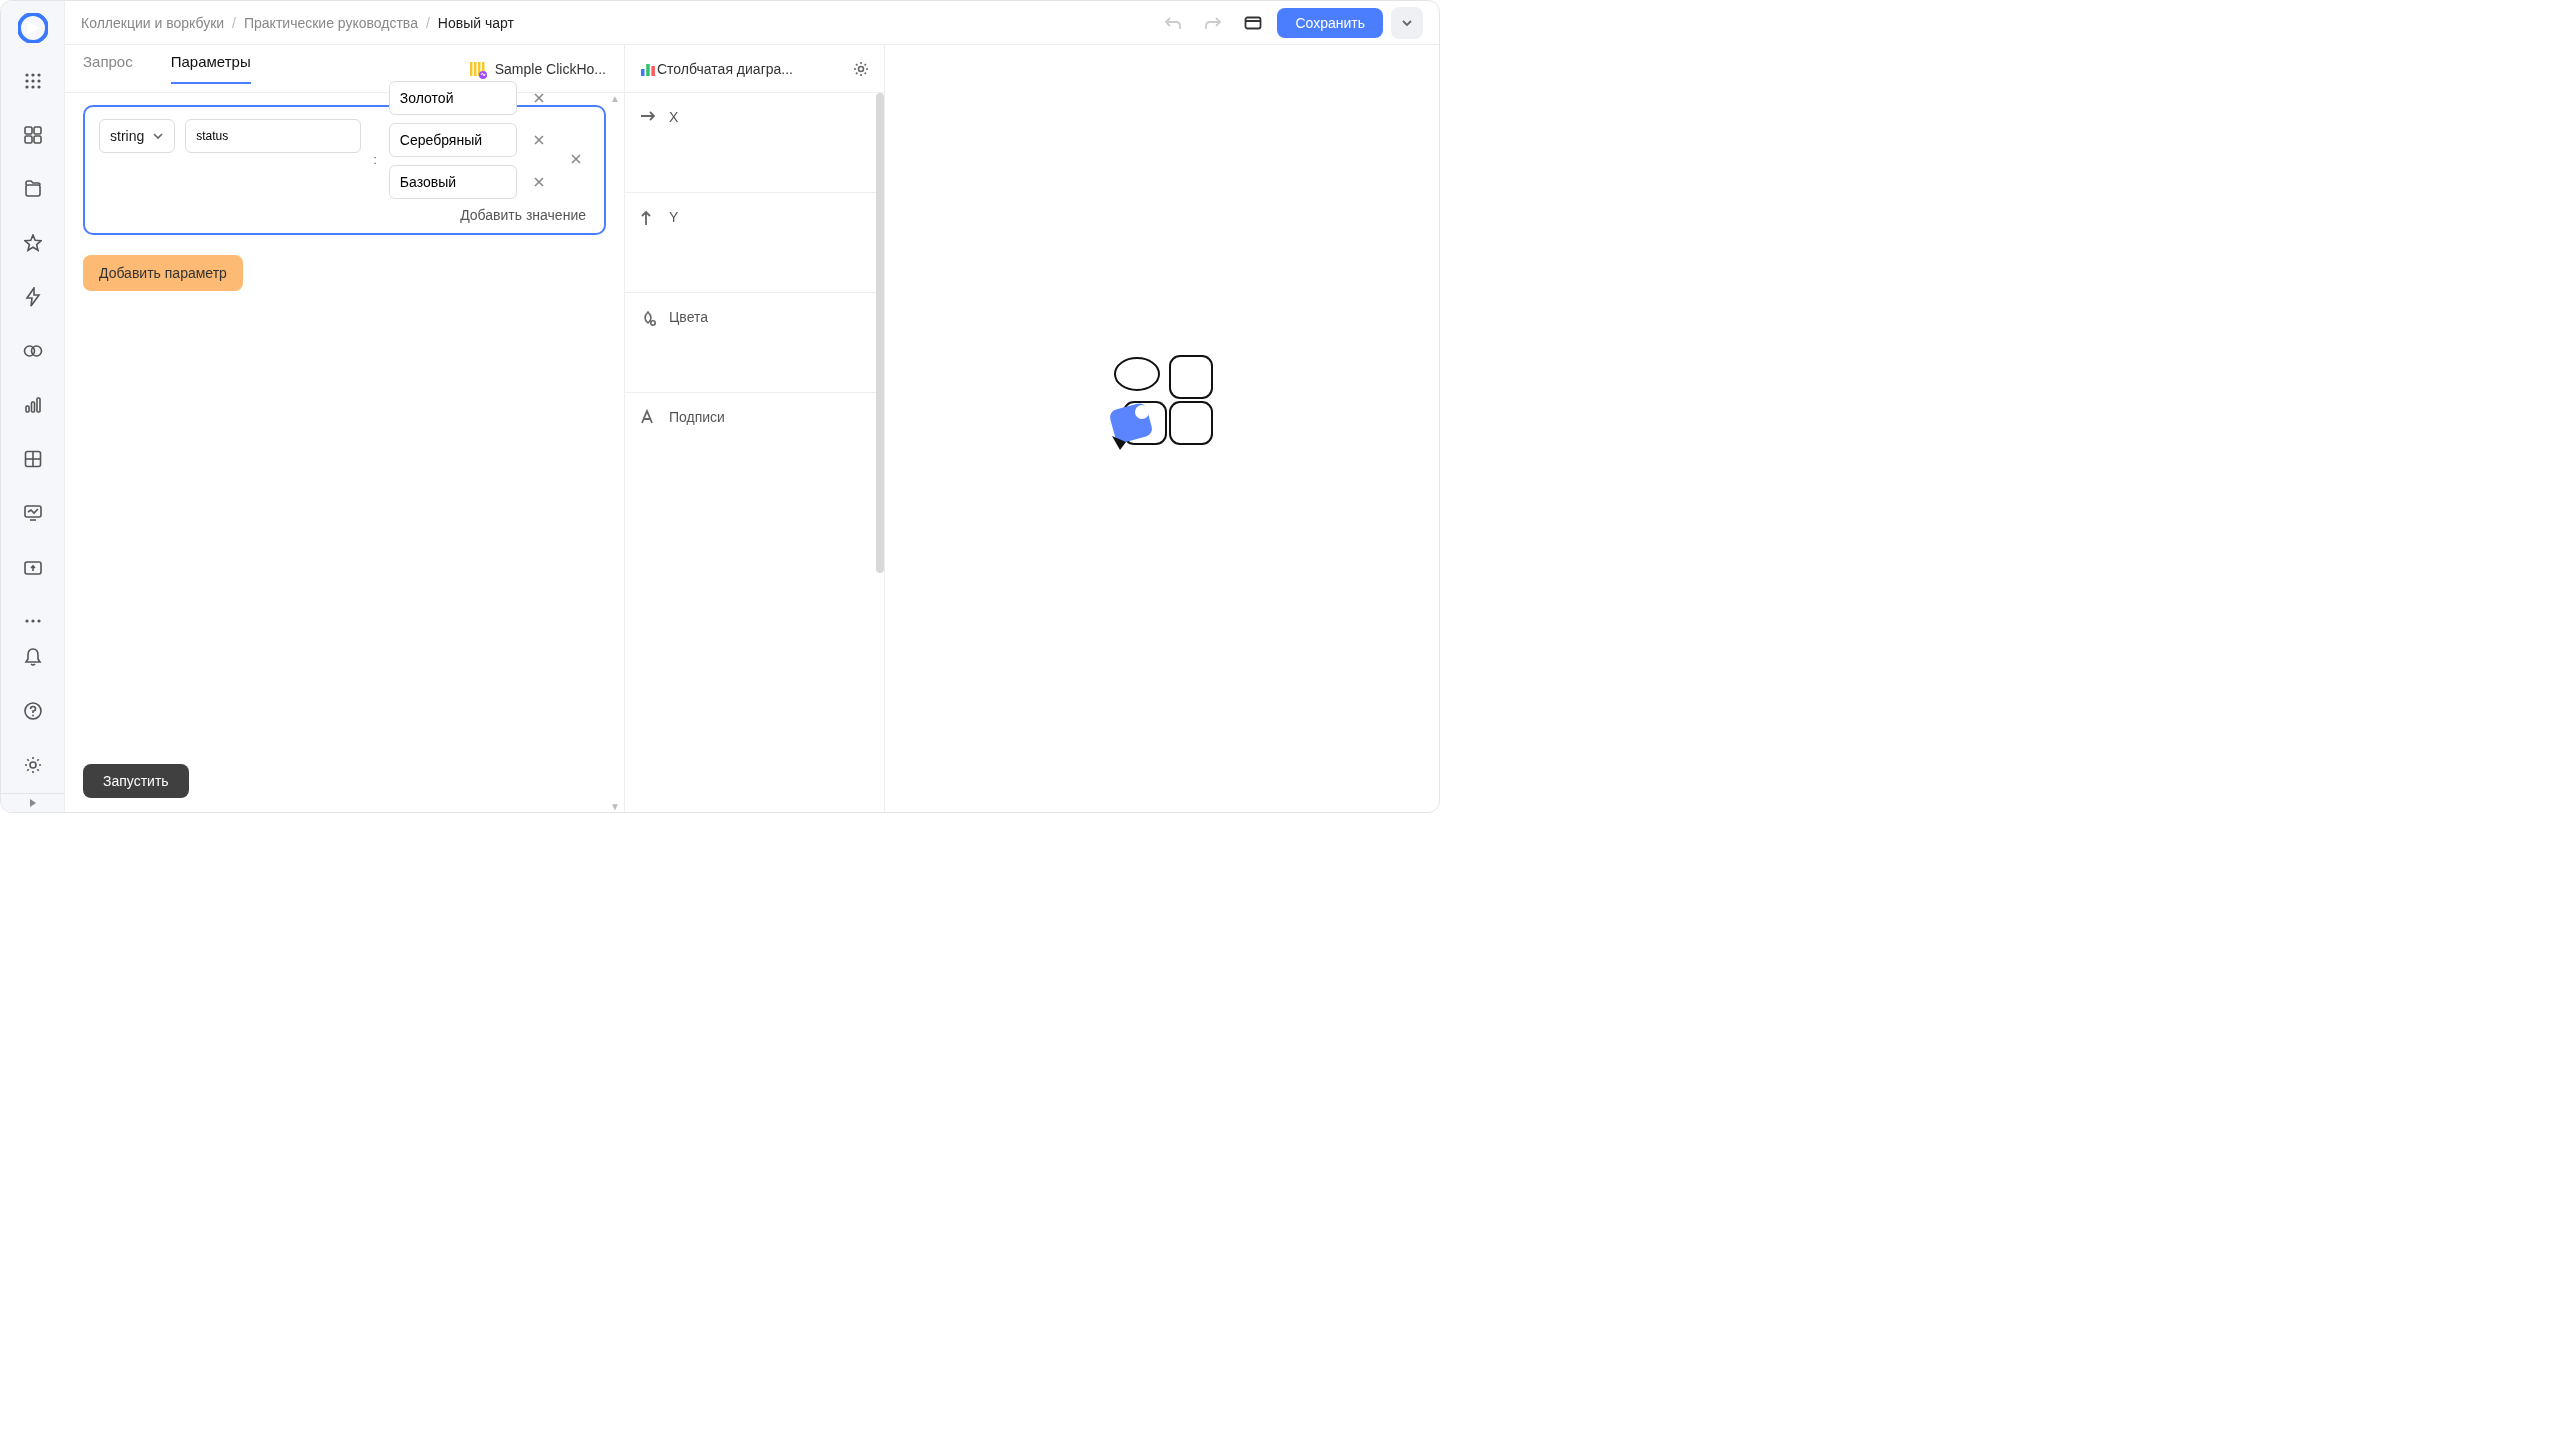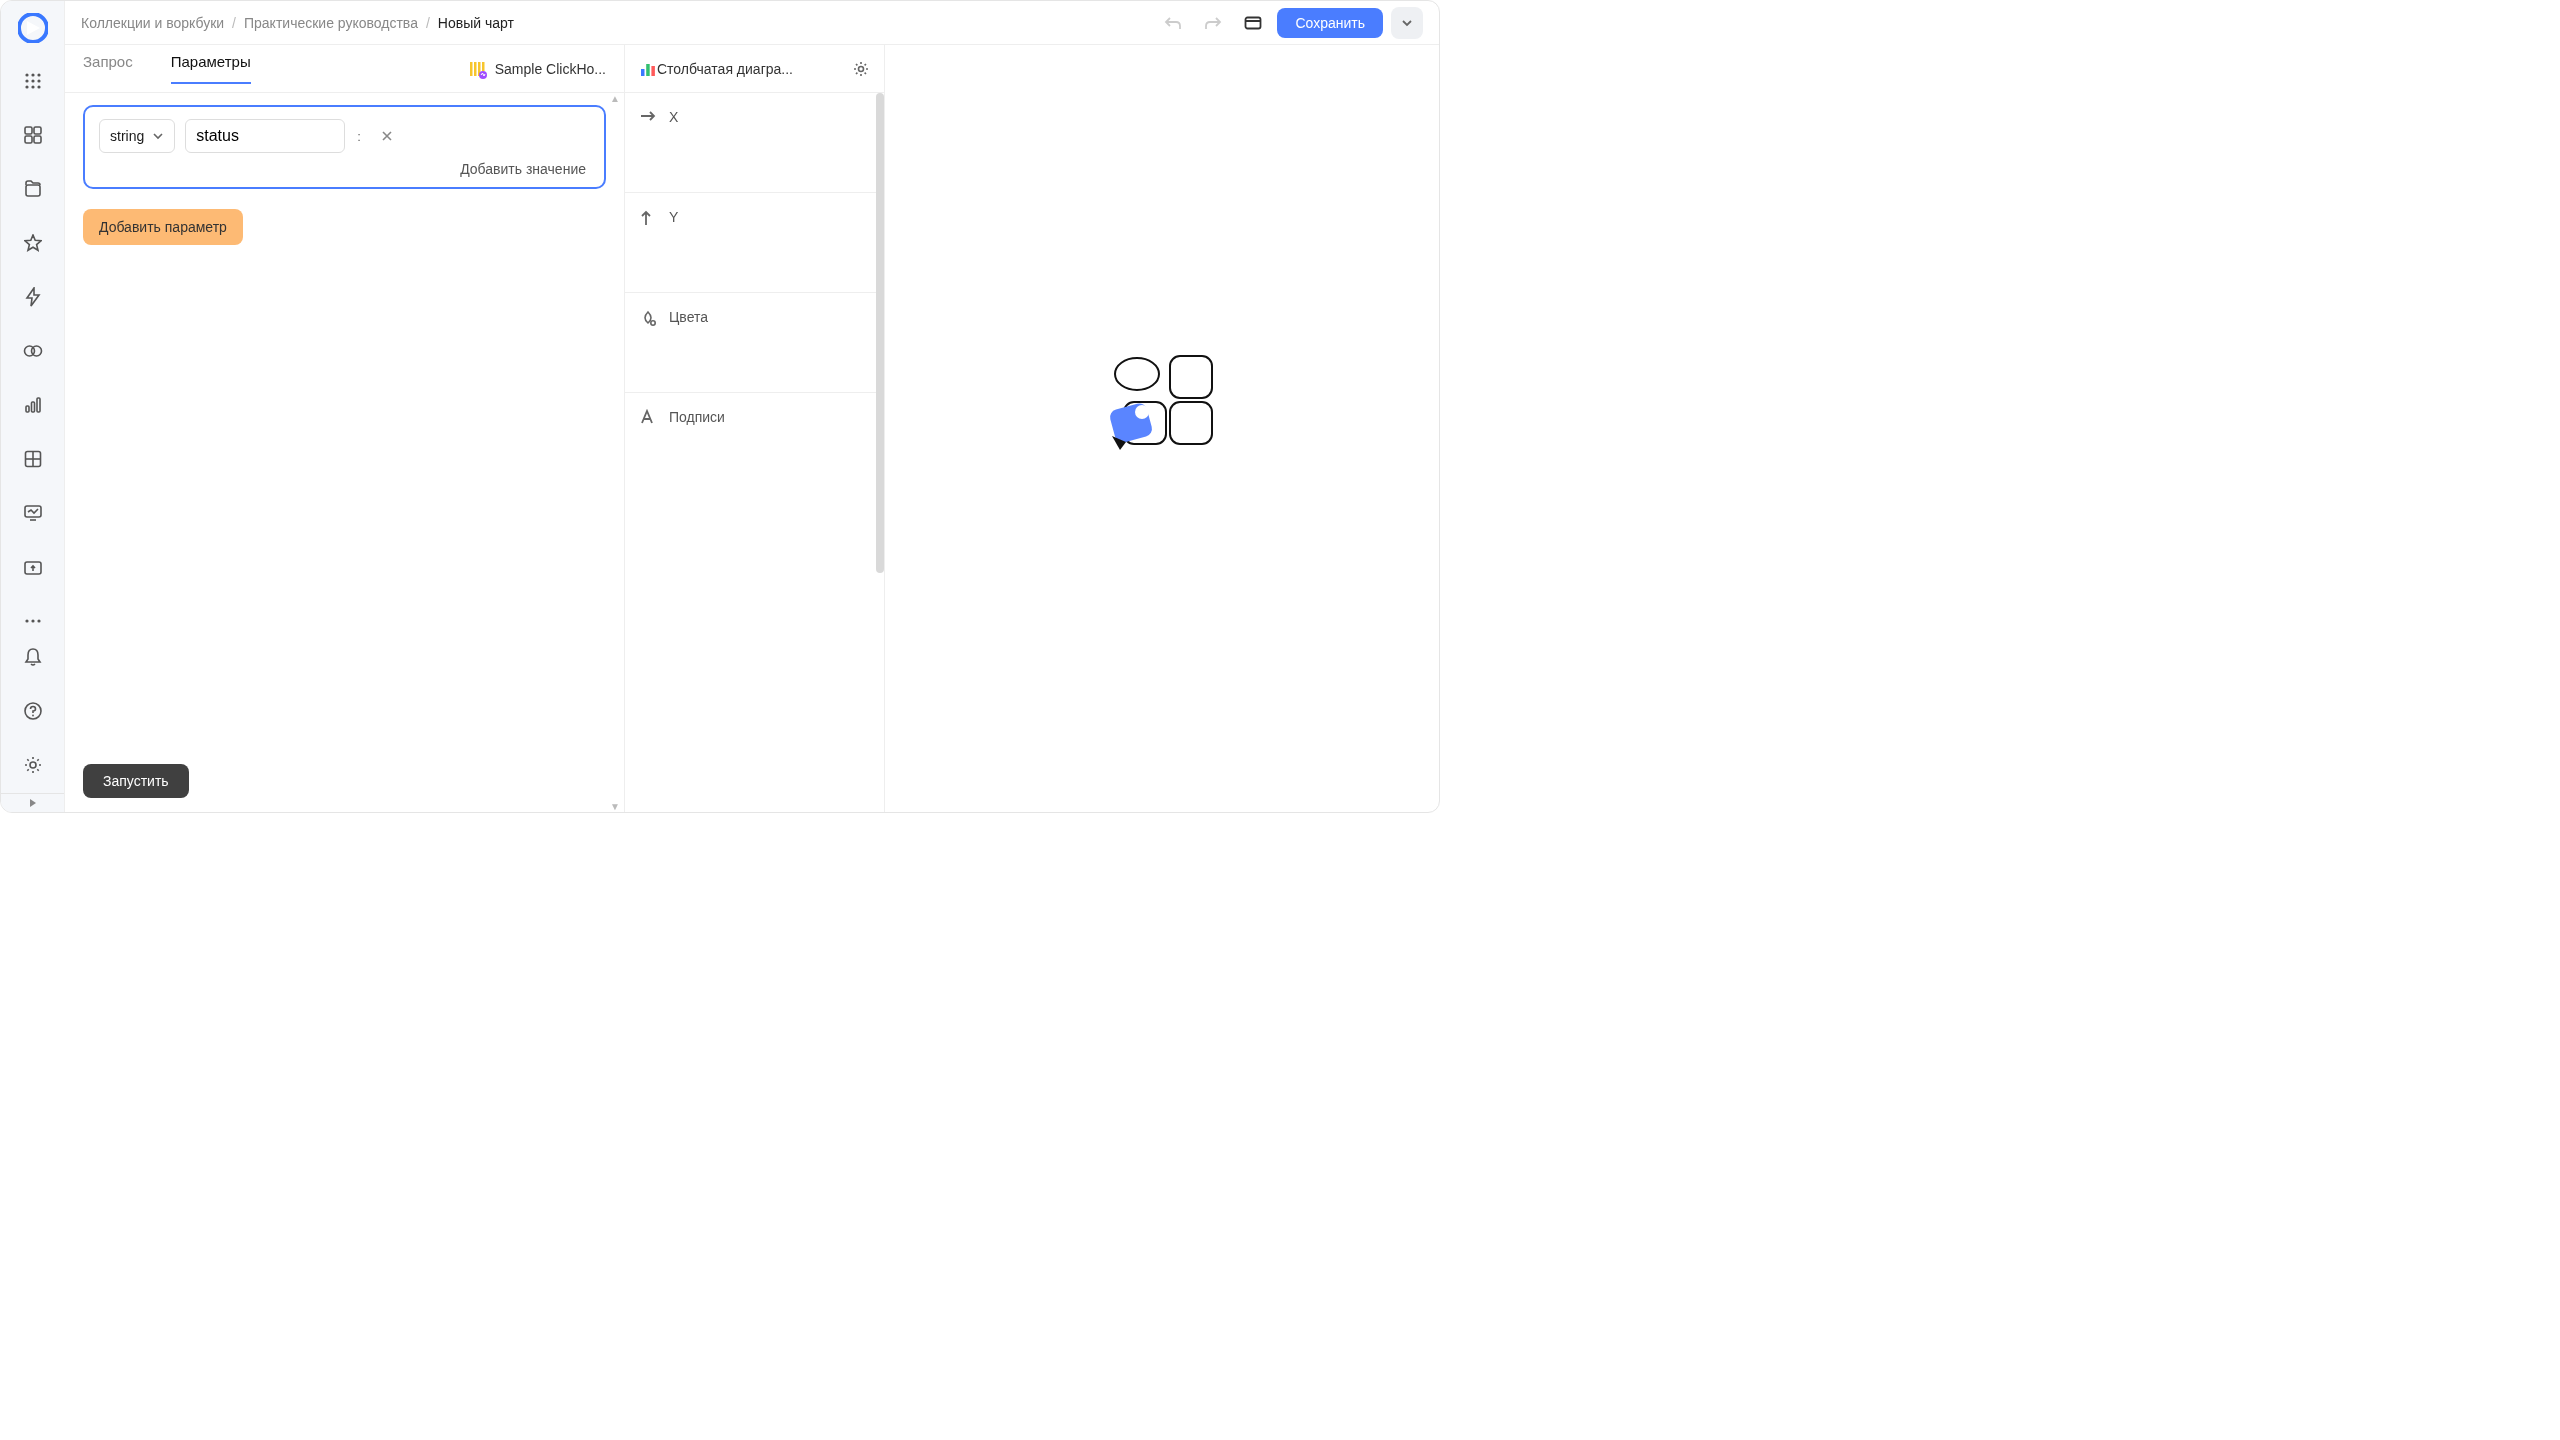--- a/index.html
+++ b/index.html
@@ -102,22 +102,22 @@
     }
     .param-row { display:flex; align-items:flex-start; gap:10px; }
     .type-select {
       display:flex;align-items:center; gap:8px;
       border:1px solid #ddd; border-radius:6px;
       padding: 6px 10px; font-size:14px; cursor:pointer;
       height:34px;
     }
     .name-input {
       border:1px solid #ddd; border-radius:6px;
-      padding: 6px 10px; font-size:16px;
-      height:34px; width: 160px;
+      padding: 6px 10px; font-size:12px;
+      height:34px; width: 176px;
     }
     .colon { align-self:center; color:#666; padding: 0 2px;}
     .values-col { display:flex; flex-direction:column; gap:8px; }
     .values-top-align { margin-top: -38px; }
     .value-row { display:flex; align-items:center; gap:8px; }
     .value-input {
       border:1px solid #ddd; border-radius:6px;
       padding: 6px 10px; font-size:14px;
       height:34px; width: 128px;
     }
@@ -364,20 +364,46 @@
           <div class="param-box">
             <div class="param-row">
               <div class="type-select">
                 <span>string</span>
                 <svg width="12" height="8" viewBox="0 0 12 8">
                     <path d="M2 2 L6 6 L10 2" fill="none" stroke="#666" stroke-width="1.6"></path>
                   </svg>
               </div>
               <input class="name-input" value="status" style="">
               <span class="colon">:</span>
+              <div class="values-col values-top-align">
+                <div class="value-row">
+                  <input class="value-input" value="Золотой" style="">
+                  <div class="x-btn">
+                      <svg width="12" height="12" viewBox="0 0 12 12">
+                        <path d="M2 2 L10 10 M10 2 L2 10" stroke="#888" stroke-width="1.6"></path>
+                      </svg>
+                    </div>
+                </div>
+                <div class="value-row">
+                  <input class="value-input" value="Серебряный" style="">
+                  <div class="x-btn">
+                      <svg width="12" height="12" viewBox="0 0 12 12">
+                        <path d="M2 2 L10 10 M10 2 L2 10" stroke="#888" stroke-width="1.6"></path>
+                      </svg>
+                    </div>
+                </div>
+                <div class="value-row">
+                  <input class="value-input" value="Базовый" style="">
+                  <div class="x-btn">
+                      <svg width="12" height="12" viewBox="0 0 12 12">
+                        <path d="M2 2 L10 10 M10 2 L2 10" stroke="#888" stroke-width="1.6"></path>
+                      </svg>
+                    </div>
+                </div>
+              </div>
               <div class="x-btn delete-param">
                   <svg width="12" height="12" viewBox="0 0 12 12">
                     <path d="M2 2 L10 10 M10 2 L2 10" stroke="#888" stroke-width="1.6"></path>
                   </svg>
                 </div>
             </div>
             <div class="add-value">Добавить значение</div>
           </div>
           <button class="add-param-btn">Добавить параметр</button>
           <button class="run-btn">Запустить</button>

